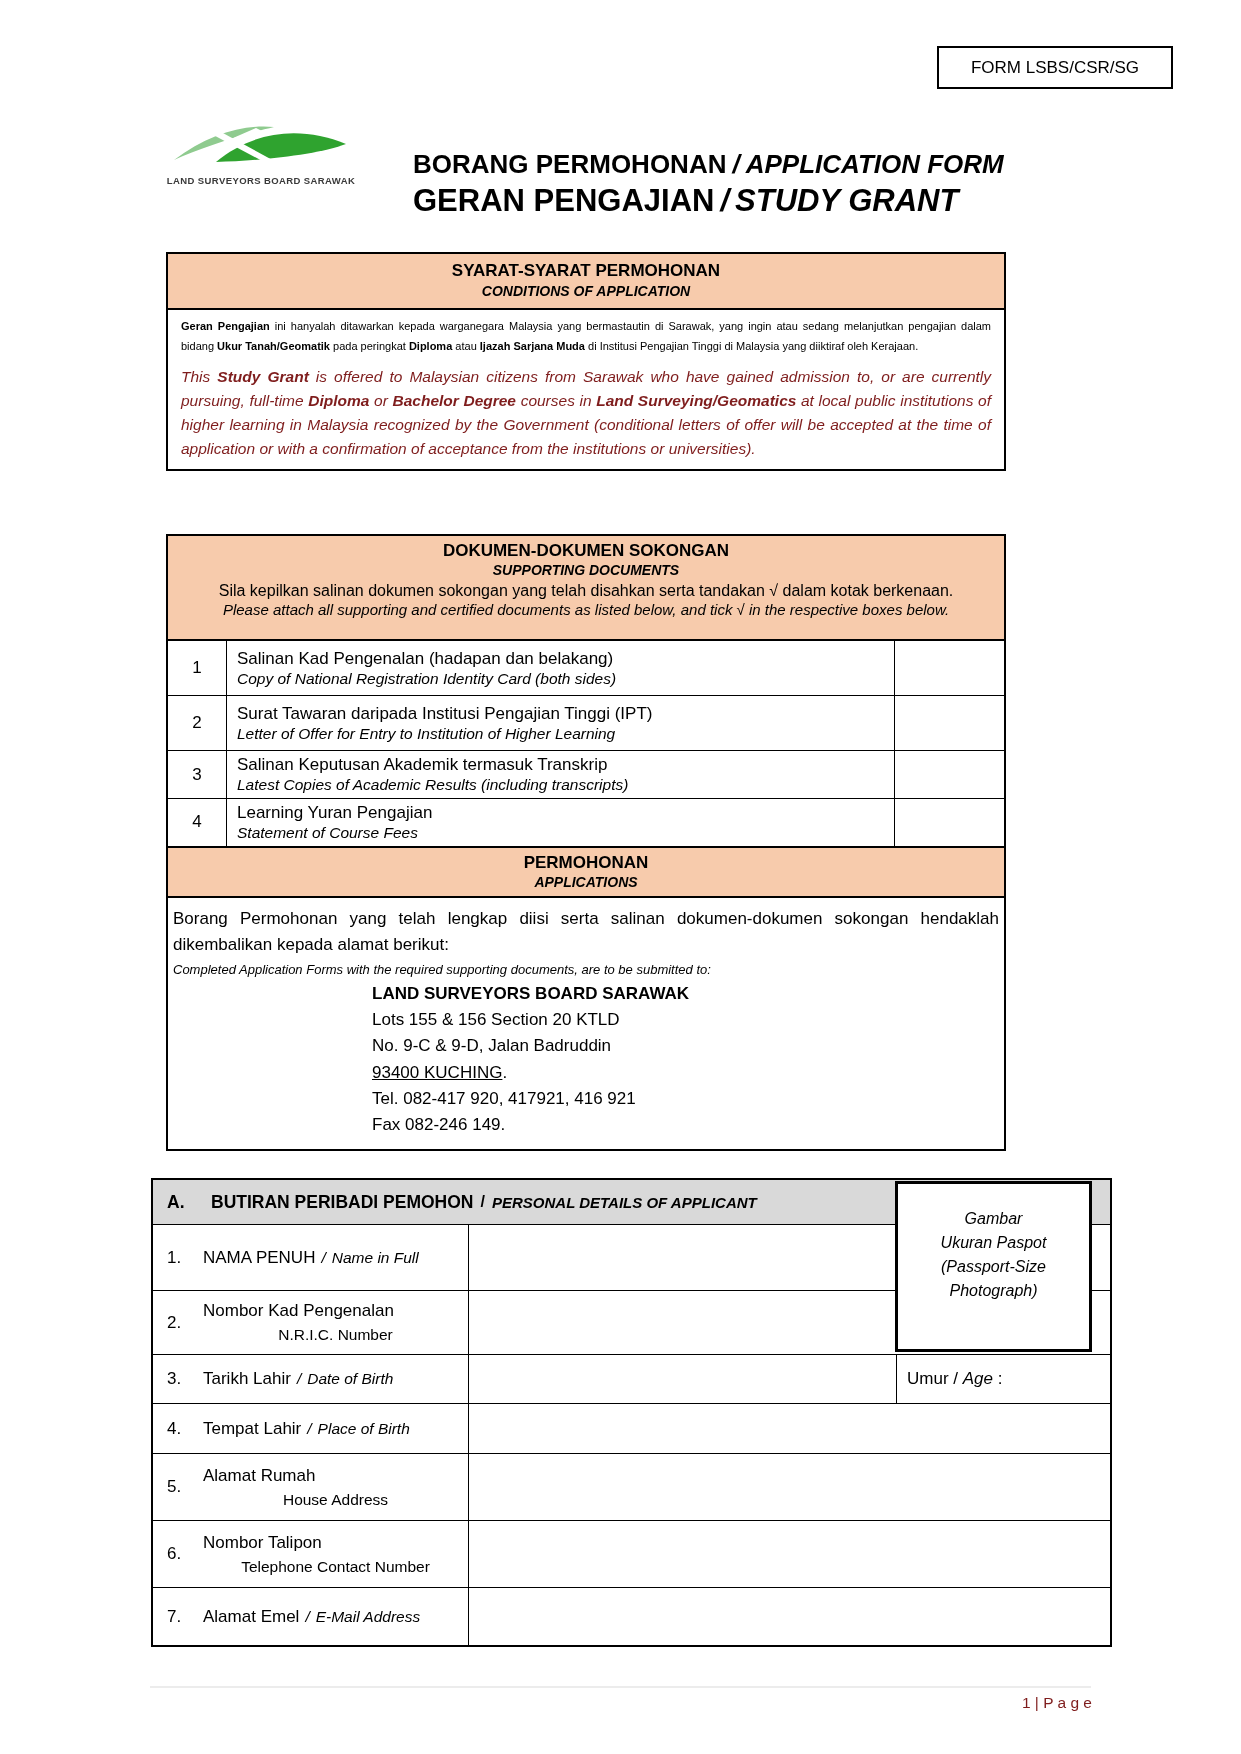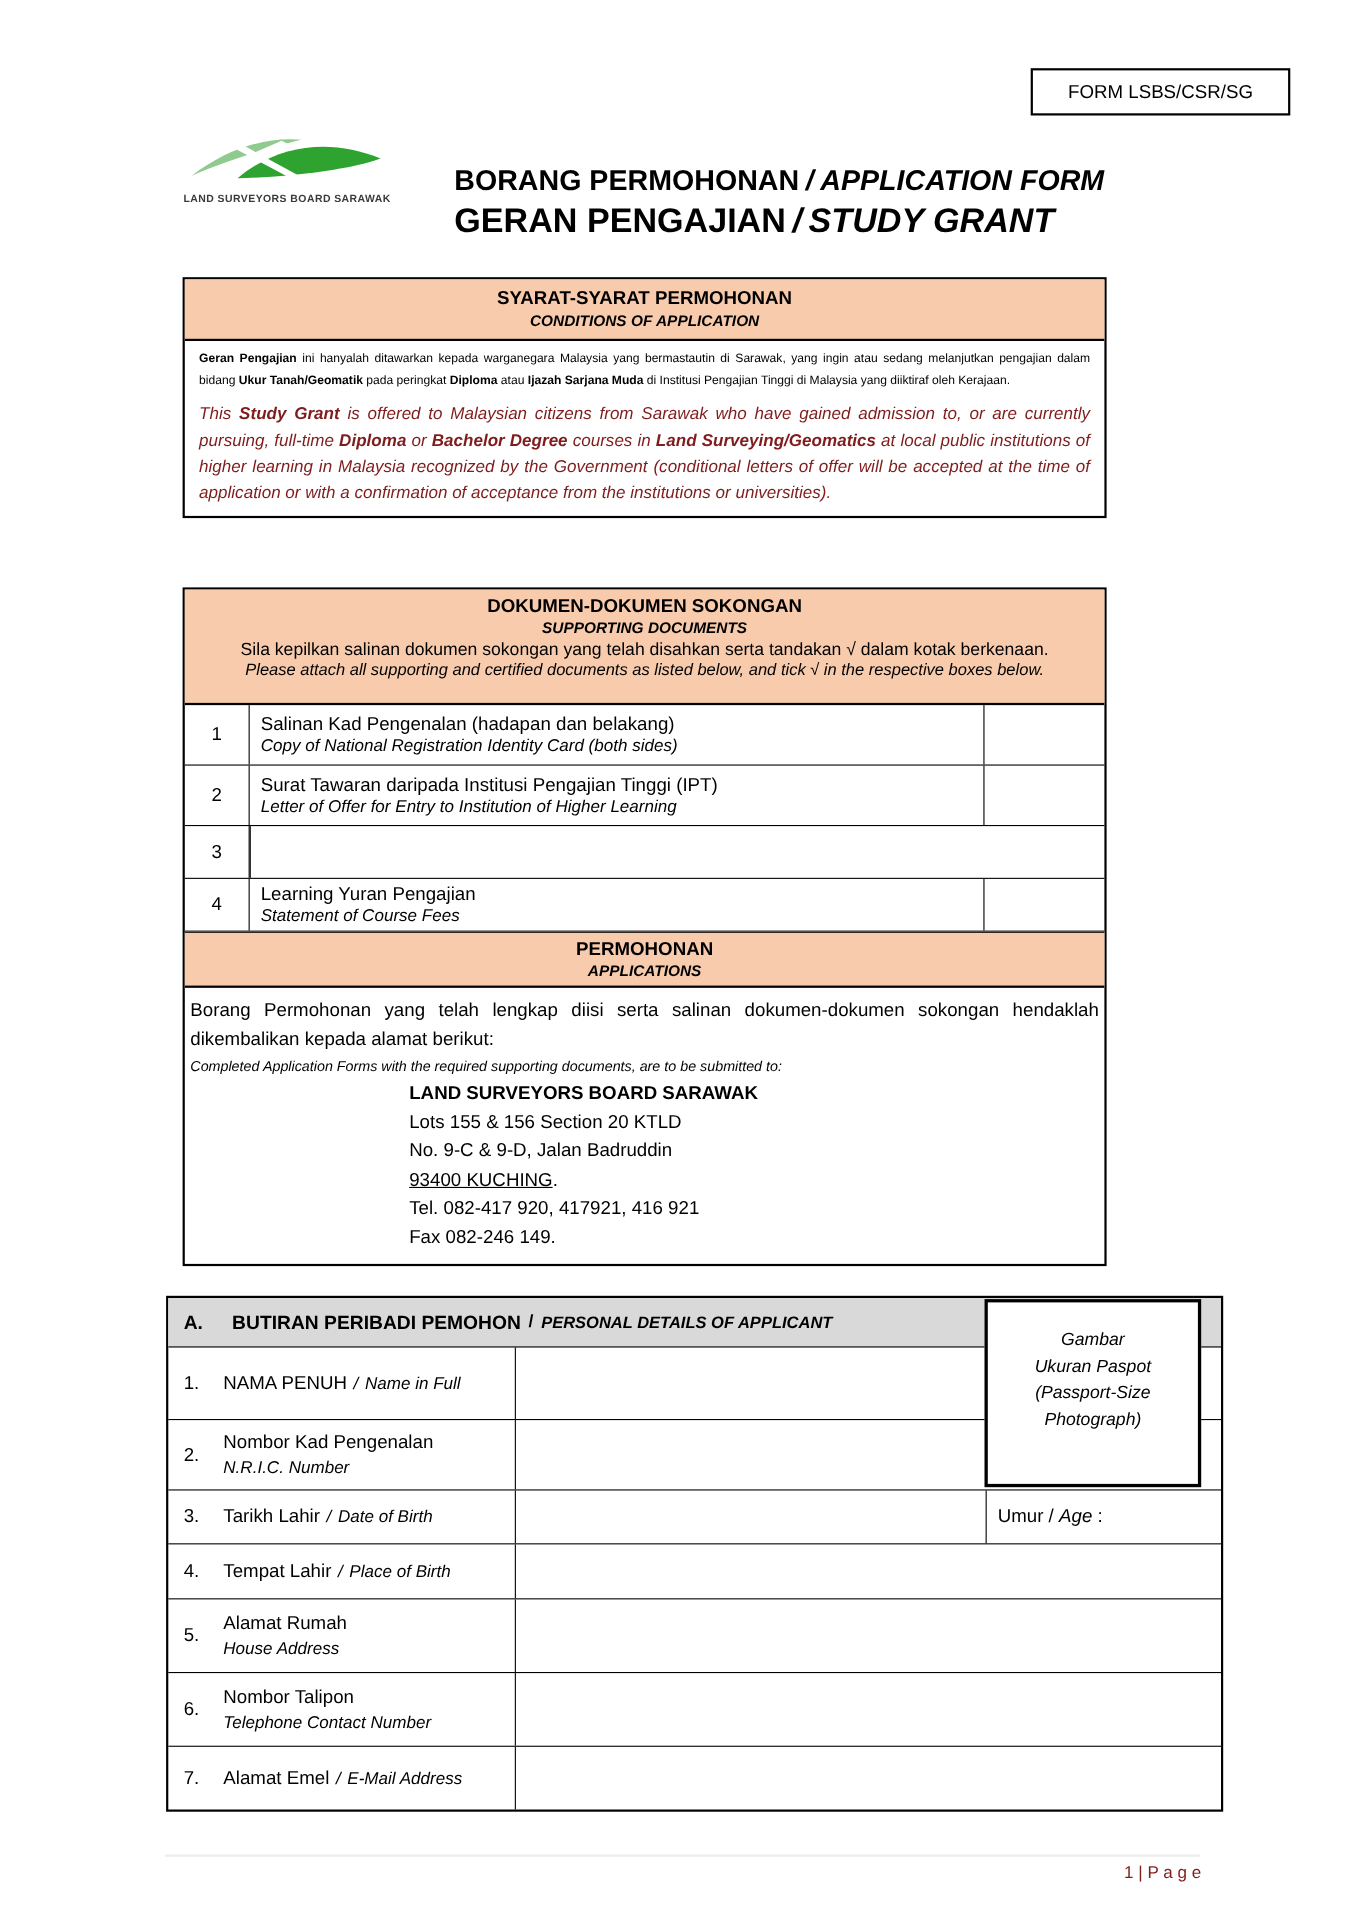--- a/index.html
+++ b/index.html
@@ -1,20 +1,20 @@
 <!DOCTYPE html>
 <html><head>
 <meta charset="utf-8">
 <style>
   html,body{margin:0;padding:0;background:#888;}
   .page{position:relative;width:1241px;height:1754px;background:#fff;margin:0 auto;
         font-family:"Liberation Sans",sans-serif;color:#000;overflow:hidden;}
 
   
-  .form-code{position:absolute;left:937px;top:62px;width:236px;height:43px;border:2px solid #000;
+  .form-code{position:absolute;left:937px;top:46px;width:236px;height:43px;border:2px solid #000;
              box-sizing:border-box;display:flex;align-items:center;justify-content:center;font-size:17px;}
 
   
   .logo{position:absolute;left:166px;top:122px;width:190px;text-align:center;}
   .logo-caption{font-size:9.5px;font-weight:bold;letter-spacing:.4px;color:#3a3a3a;margin-top:1px;white-space:nowrap;}
 
   
   .titles{position:absolute;left:413px;top:150px;white-space:nowrap;}
   .title1{font-size:26px;font-weight:bold;line-height:1.15;}
   .title2{font-size:31px;font-weight:bold;line-height:1.15;margin-top:3px;}
@@ -69,21 +69,21 @@
   .sa-my{font-weight:bold;font-size:17.5px;}
   .sa-en{font-weight:bold;font-style:italic;font-size:15px;}
   .sa-sep{font-weight:bold;margin:0 7px;}
   .fl-row{display:flex;border-bottom:1.5px solid #000;box-sizing:border-box;}
   .fl-row.last{border-bottom:none;}
   .fl-label{width:316px;border-right:1.5px solid #000;display:flex;align-items:center;
             padding-left:14px;box-sizing:border-box;}
   .fl-num{width:36px;font-size:17px;flex:none;}
   .fl-texts{flex:1;}
   .fl-my{font-size:17px;line-height:1.3;}
-  .fl-en{font-size:15.5px;font-style:italic;line-height:1.25;margin-top:3px;}
+  .fl-en{font-size:15.5px;line-height:1.25;margin-top:3px;text-align:center;}
   .fl-inline{font-size:17px;}
   .fl-inline .t-en{font-size:15.5px;}
   .fl-input{flex:1;}
   .fl-input-mid{width:428px;border-right:1.5px solid #000;box-sizing:border-box;}
   .fl-age{flex:1;display:flex;align-items:center;padding-left:10px;font-size:17px;}
 
   
   .photo-box{position:absolute;left:895px;top:1181px;width:197px;height:171px;background:#fff;
              border:3px solid #000;box-sizing:border-box;display:flex;flex-direction:column;align-items:center;
              justify-content:center;padding-bottom:24px;font-style:italic;font-size:16px;line-height:1.5;text-align:center;}
@@ -154,20 +154,24 @@
       <div class="doc-num">2</div>
       <div class="doc-desc">
         <div class="doc-my">Surat Tawaran daripada Institusi Pengajian Tinggi (IPT)</div>
         <div class="doc-en">Letter of Offer for Entry to Institution of Higher Learning</div>
       </div>
       <div class="doc-tick"></div>
     </div>
 
     <div class="doc-row h48">
       <div class="doc-num">3</div>
+      <div class="doc-desc">
+        <div class="doc-my">Salinan Keputusan Akademik termasuk Transkrip</div>
+        <div class="doc-en">Latest Copies of Academic Results (including transcripts)</div>
+      </div>
       <div class="doc-tick"></div>
     </div>
 
     <div class="doc-row h47">
       <div class="doc-num">4</div>
       <div class="doc-desc">
         <div class="doc-my">Learning Yuran Pengajian</div>
         <div class="doc-en">Statement of Course Fees</div>
       </div>
       <div class="doc-tick"></div>

